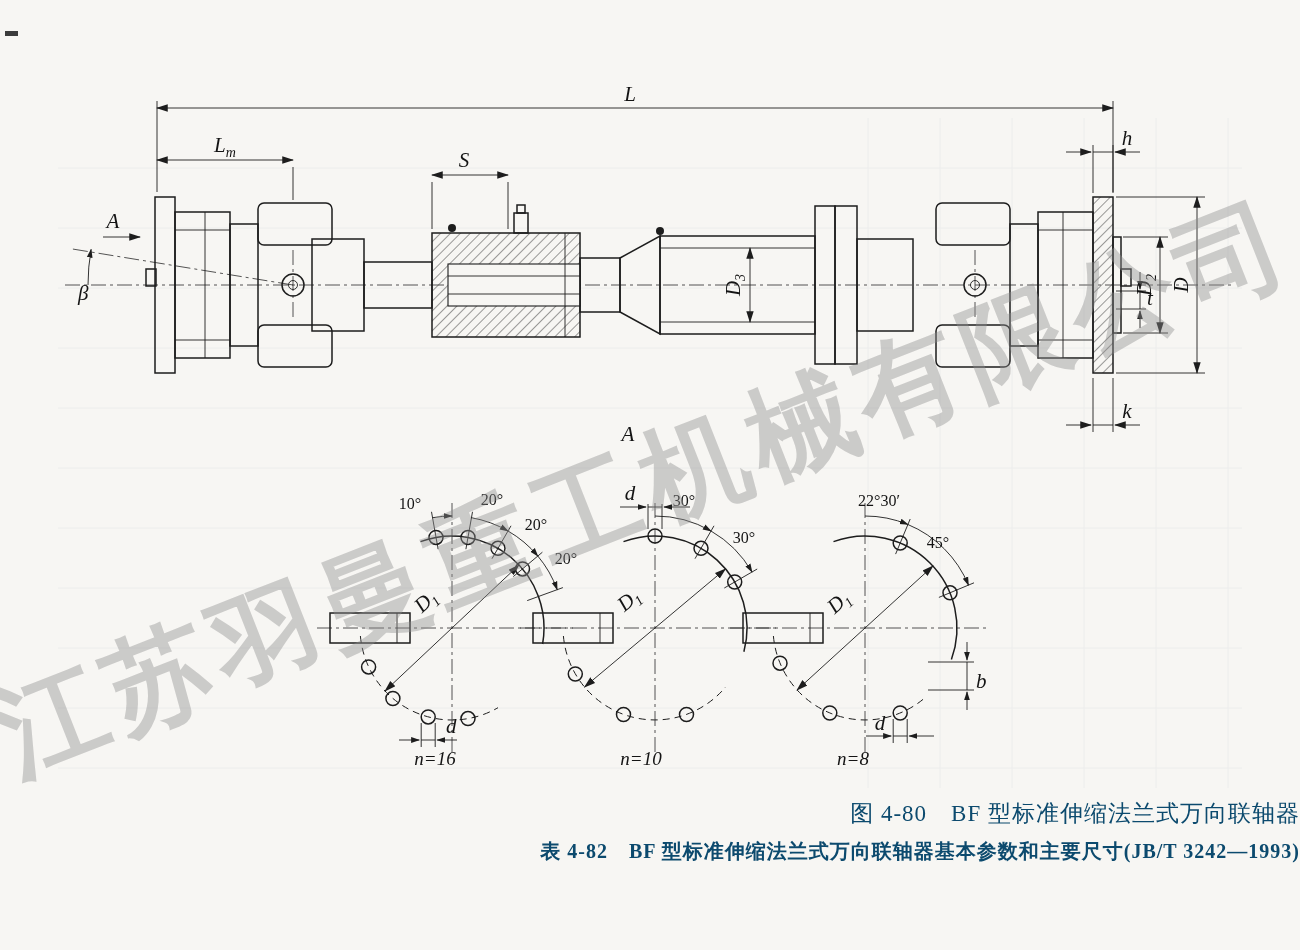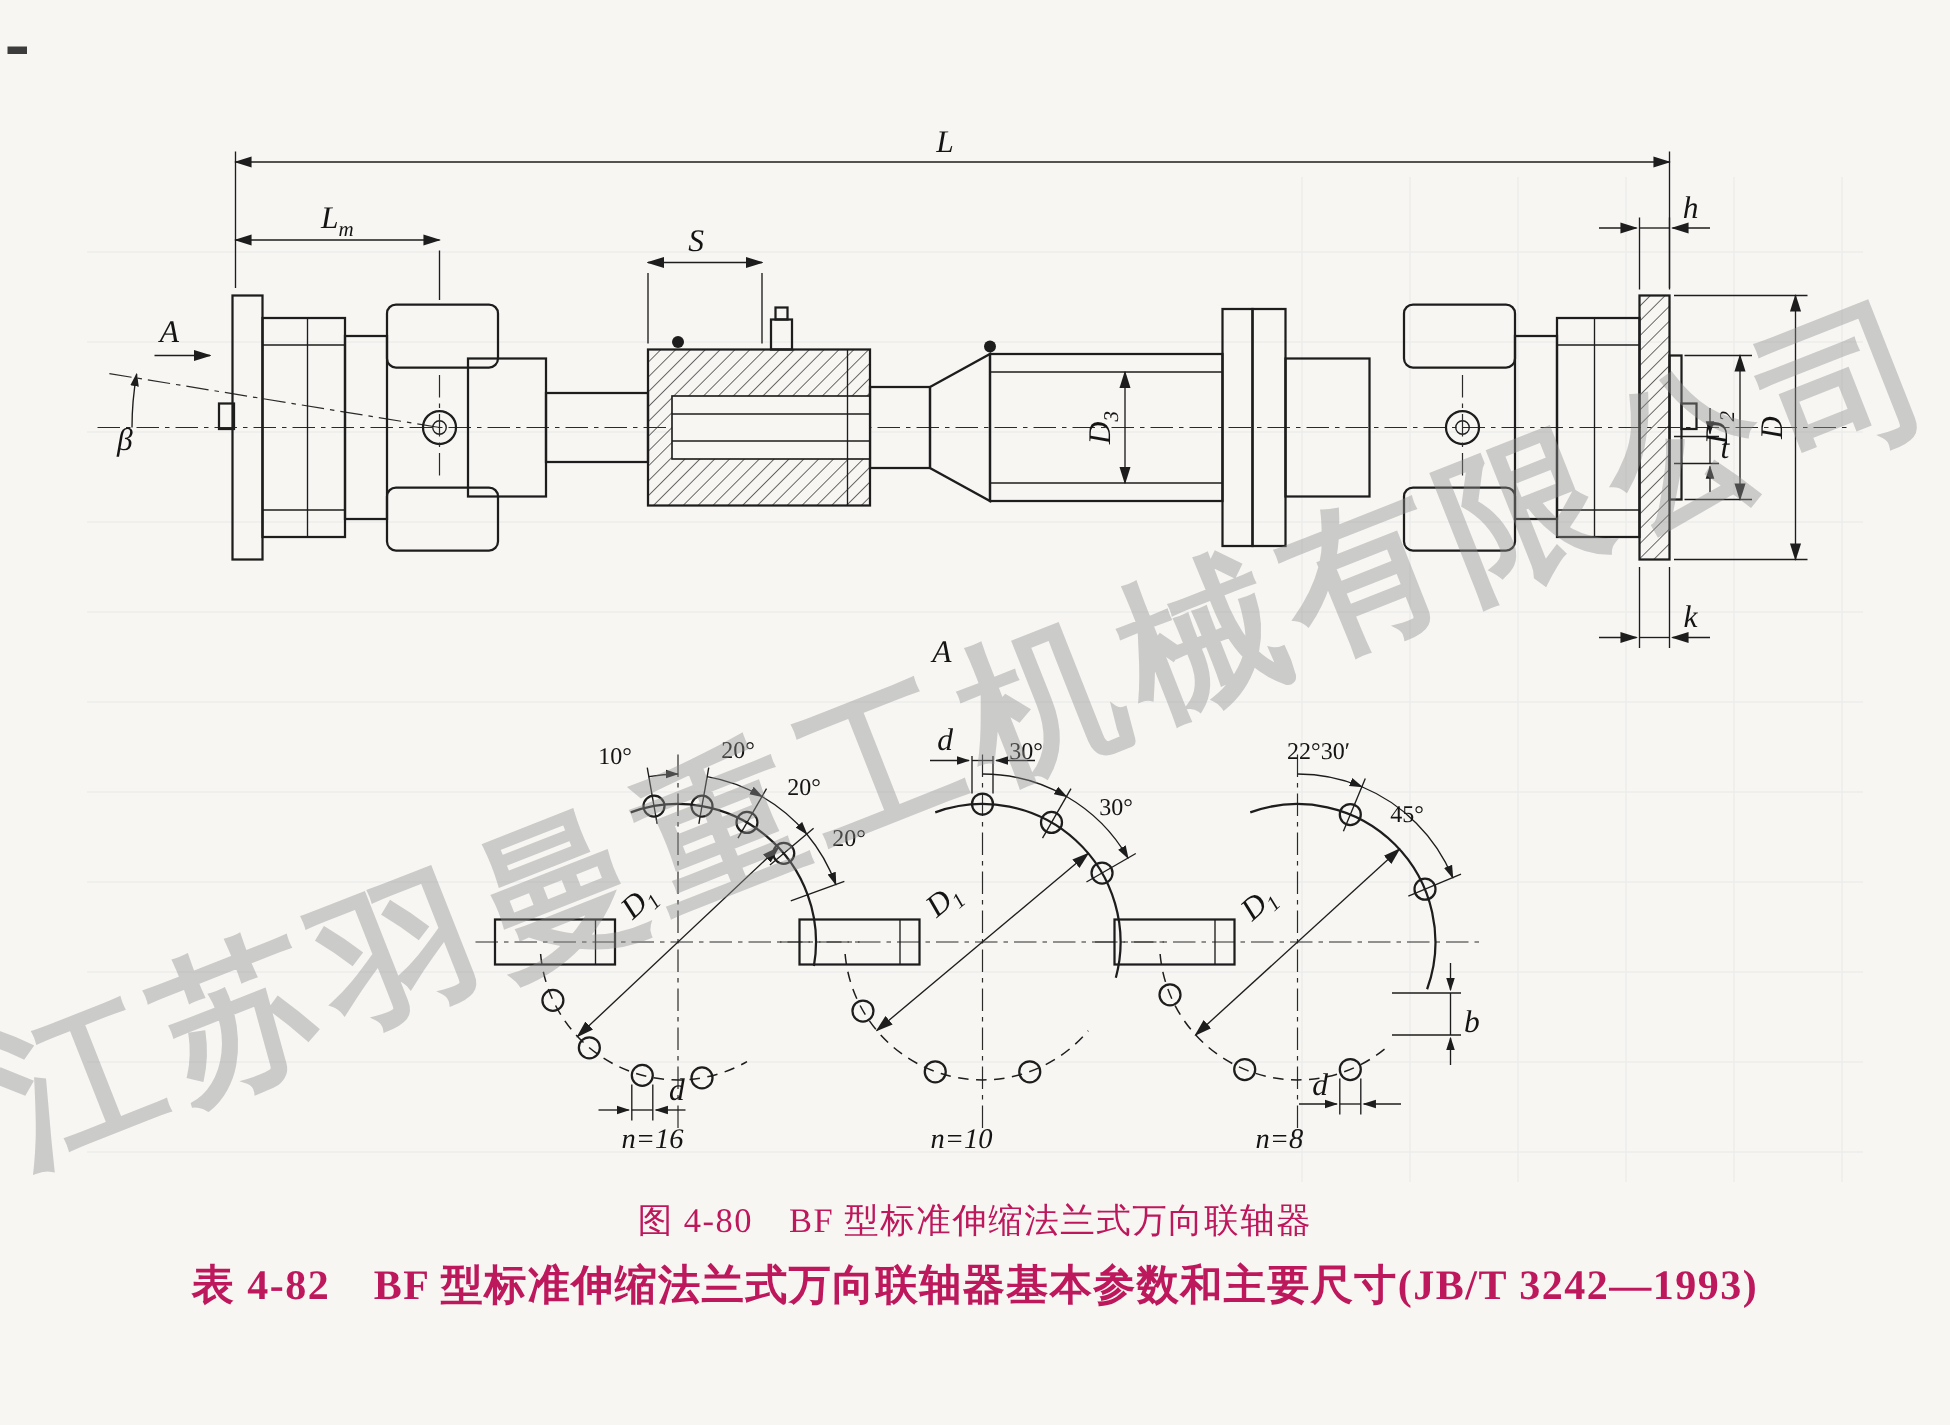--- a/index.html
+++ b/index.html
@@ -25,23 +25,23 @@
   .nl{font-family:"Liberation Serif","DejaVu Serif",serif;font-style:italic;font-size:19px;fill:#141414;}
   
   .watermark{
     position:absolute;left:645px;top:488px;z-index:3;
     transform:translate(-50%,-50%) rotate(-21.5deg);
     font-size:106px;font-weight:700;letter-spacing:9px;white-space:nowrap;
     color:rgba(143,143,143,0.42);pointer-events:none;
     font-family:"Liberation Sans","DejaVu Sans",sans-serif;
   }
   
-  .captions{position:absolute;left:0;right:0;top:798px;z-index:4;text-align:center;color:#be185d;}
+  .captions{position:absolute;left:0;right:0;top:798px;z-index:4;text-align:right;color:#0c4a6e;}
   .cap-fig{font-size:23px;letter-spacing:1px;}
-  .cap-table{font-size:28px;font-weight:700;margin-top:9px;letter-spacing:1px;}
+  .cap-table{font-size:20px;font-weight:700;margin-top:9px;letter-spacing:1px;}
 </style>
 </head>
 <body>
 
 <div class="page">
 
 <svg width="1300" height="950" viewBox="0 0 1300 950">
   <defs>
     <pattern id="hatch" width="7" height="7" patternUnits="userSpaceOnUse" patternTransform="rotate(45)">
       <line x1="0" y1="0" x2="0" y2="7" stroke="#3a3a3a" stroke-width="1"></line>

